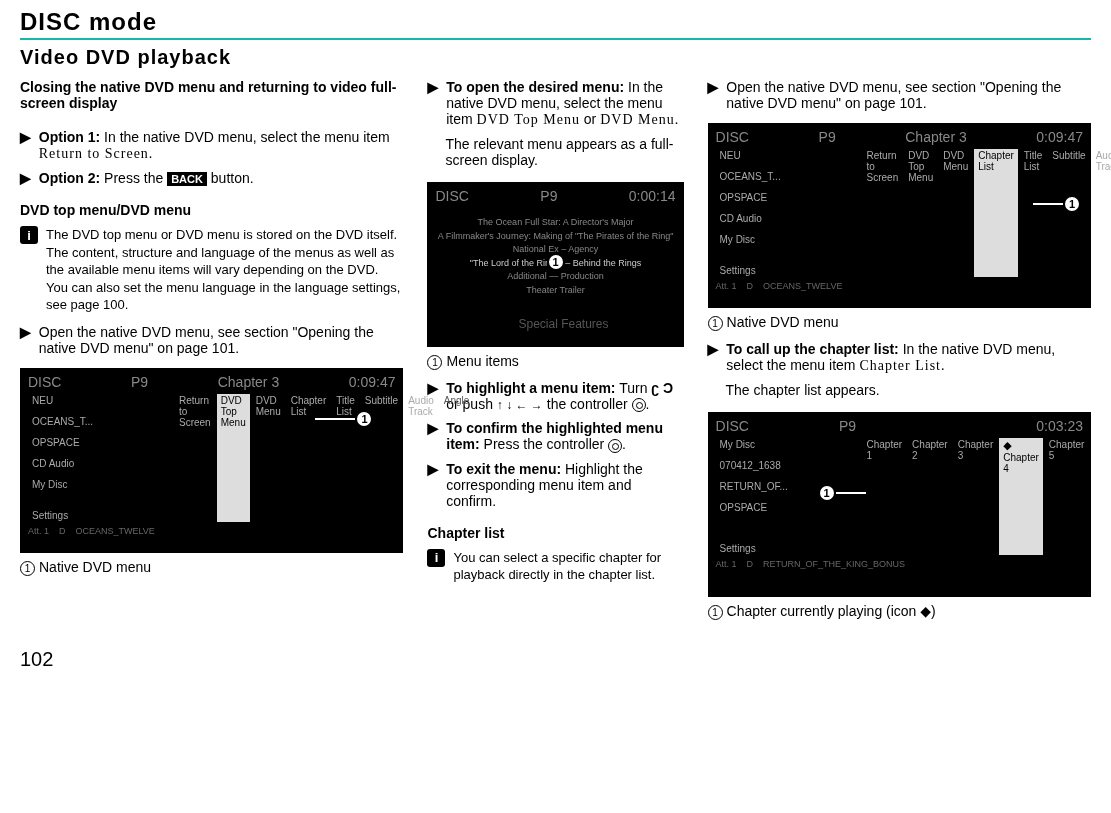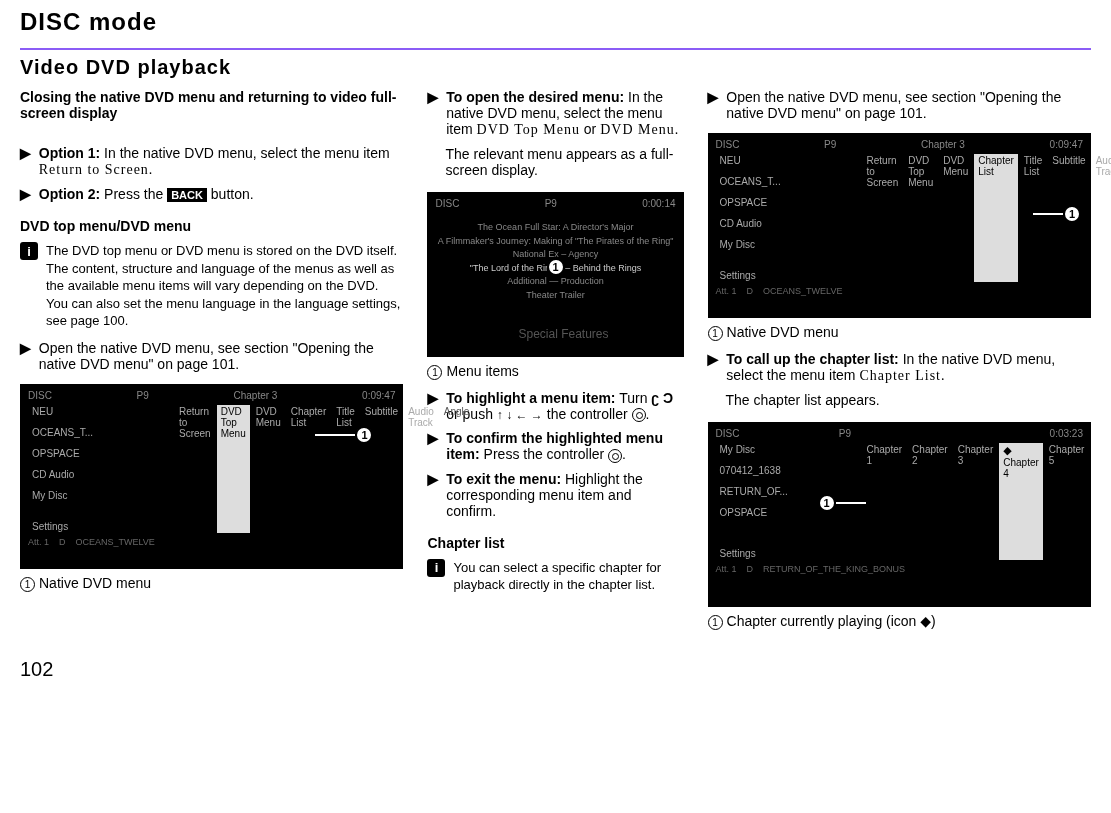--- a/index.html
+++ b/index.html
@@ -13,42 +13,42 @@
       width: 1111px;
       height: 813px;
       padding: 8px 20px;
       background: #fff;
       color: #000;
     }
     .disc-mode-title {
       font-size: 24px;
       font-weight: bold;
       letter-spacing: 1px;
-      border-bottom: 2px solid #8b5cf6;
-      padding-bottom: 12px;
+      border-bottom: 2px solid #14b8a6;
+      padding-bottom: 2px;
       margin-bottom: 6px;
     }
     .subtitle {
       font-size: 20px;
       font-weight: bold;
       letter-spacing: 1px;
       margin-bottom: 10px;
     }
     .columns {
       display: flex;
       gap: 24px;
     }
     .col {
       flex: 1;
       display: flex;
       flex-direction: column;
     }
     .heading-bold {
       font-weight: bold;
-      margin-bottom: 24px;
+      margin-bottom: 18px;
     }
     .step {
       display: flex;
       margin-bottom: 8px;
     }
     .step-marker {
       font-weight: bold;
       margin-right: 8px;
       flex-shrink: 0;
     }
@@ -108,21 +108,21 @@
       font-size: 10px;
       padding: 6px 8px 4px 8px;
       margin-bottom: 4px;
       margin-top: 4px;
       position: relative;
     }
     .shot-header {
       display: flex;
       justify-content: space-between;
       color: #888;
-      font-size: 10px;
+      font-size: 14px;
       margin-bottom: 4px;
     }
     .shot-body {
       display: flex;
     }
     .shot-left {
       width: 40%;
       display: flex;
       flex-direction: column;
       gap: 8px;

